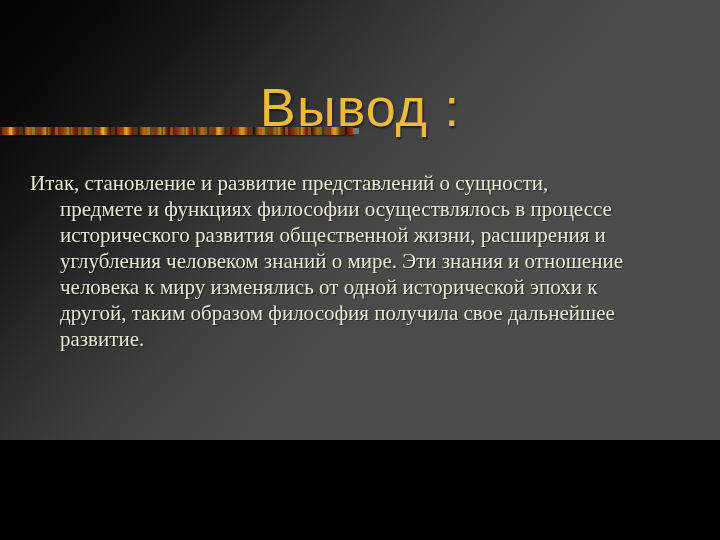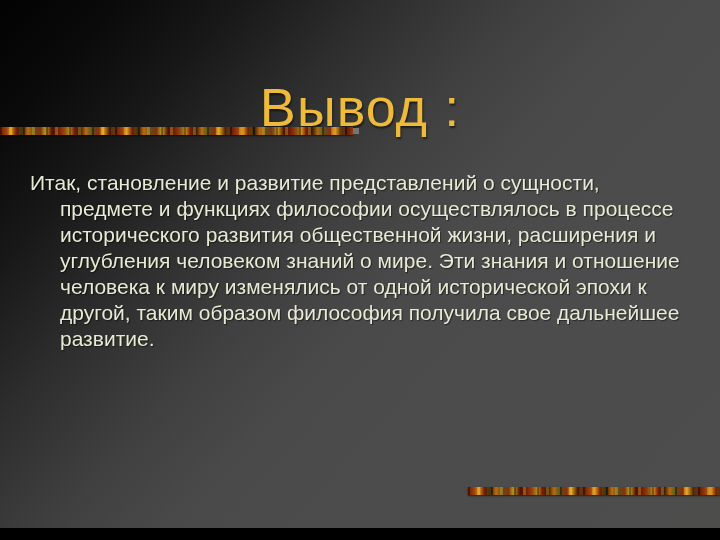--- a/index.html
+++ b/index.html
@@ -3,21 +3,21 @@
 <meta charset="utf-8">
 <style>
   html, body {
     margin: 0;
     padding: 0;
     background: #000;
   }
   .slide {
     position: relative;
     width: 720px;
-    height: 528px;
+    height: 440px;
     overflow: hidden;
     background: linear-gradient(132deg,
       #020202 0%,
       #0a0a0a 10%,
       #181818 20%,
       #2e2e2e 32%,
       #404040 44%,
       #4a4a4a 55%,
       #4c4c4c 70%,
       #4d4d4c 100%);
@@ -84,20 +84,21 @@
     top: 149px;
     left: 30px;
     width: 650px;
     padding-left: 30px;
     text-indent: -30px;
     white-space: pre-line;
     font-size: 21px;
     line-height: 26px;
     color: var(--body_text, #e9ead3);
     text-shadow: 1px 1px 1px rgba(0,0,0,0.5);
+    font-family: Liberation Serif, serif;
   }
 </style>
 </head>
 <body>
 
 <div class="slide">
   <h1 class="slide-title">Вывод :</h1>
 
   <div class="decor-strip decor-strip-top"></div>
 

